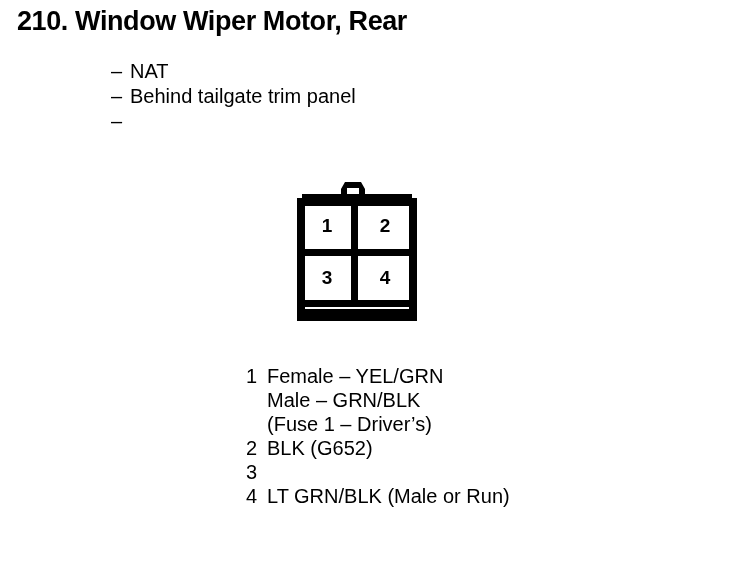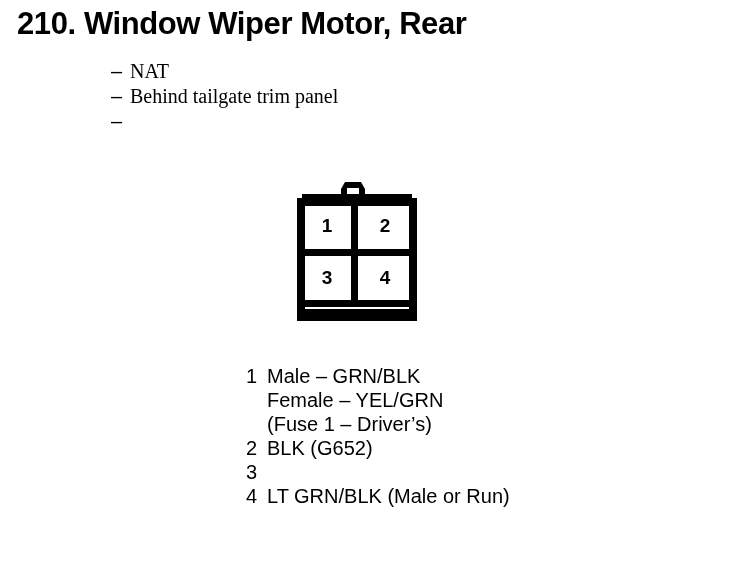--- a/index.html
+++ b/index.html
@@ -15,21 +15,21 @@
     overflow: hidden;
     font-family: "Liberation Sans", sans-serif;
     color: #000000;
   }
 
   
   #title {
     position: absolute;
     left: 17px;
     top: 8px;
-    font-size: 31px;
+    font-size: 27px;
     font-weight: bold;
     letter-spacing: -0.4px;
     white-space: nowrap;
     line-height: 1;
   }
 
   
   #notes {
     position: absolute;
     left: 111px;
@@ -41,21 +41,20 @@
   .note-row {
     display: flex;
     align-items: baseline;
   }
   .note-dash {
     width: 19px;
     flex: 0 0 19px;
   }
   .note-text {
     white-space: nowrap;
-    font-family: Liberation Serif, serif;
   }
 
   
   #connector {
     position: absolute;
     left: 293px;
     top: 177px;
     width: 128px;
     height: 150px;
   }
@@ -152,22 +151,22 @@
       <text class="conn-pin-label" x="34" y="102">3</text>
       <text class="conn-pin-label" x="92" y="102">4</text>
     </svg>
   </div>
 
   <div id="legend">
 
     <div class="legend-row">
       <span class="legend-num">1</span>
       <span class="legend-lines">
+        <span class="legend-line">Female – YEL/GRN</span>
         <span class="legend-line">Male – GRN/BLK</span>
-        <span class="legend-line">Female – YEL/GRN</span>
         <span class="legend-line">(Fuse 1 – Driver’s)</span>
       </span>
     </div>
 
     <div class="legend-row">
       <span class="legend-num">2</span>
       <span class="legend-lines">
         <span class="legend-line">BLK (G652)</span>
       </span>
     </div>

